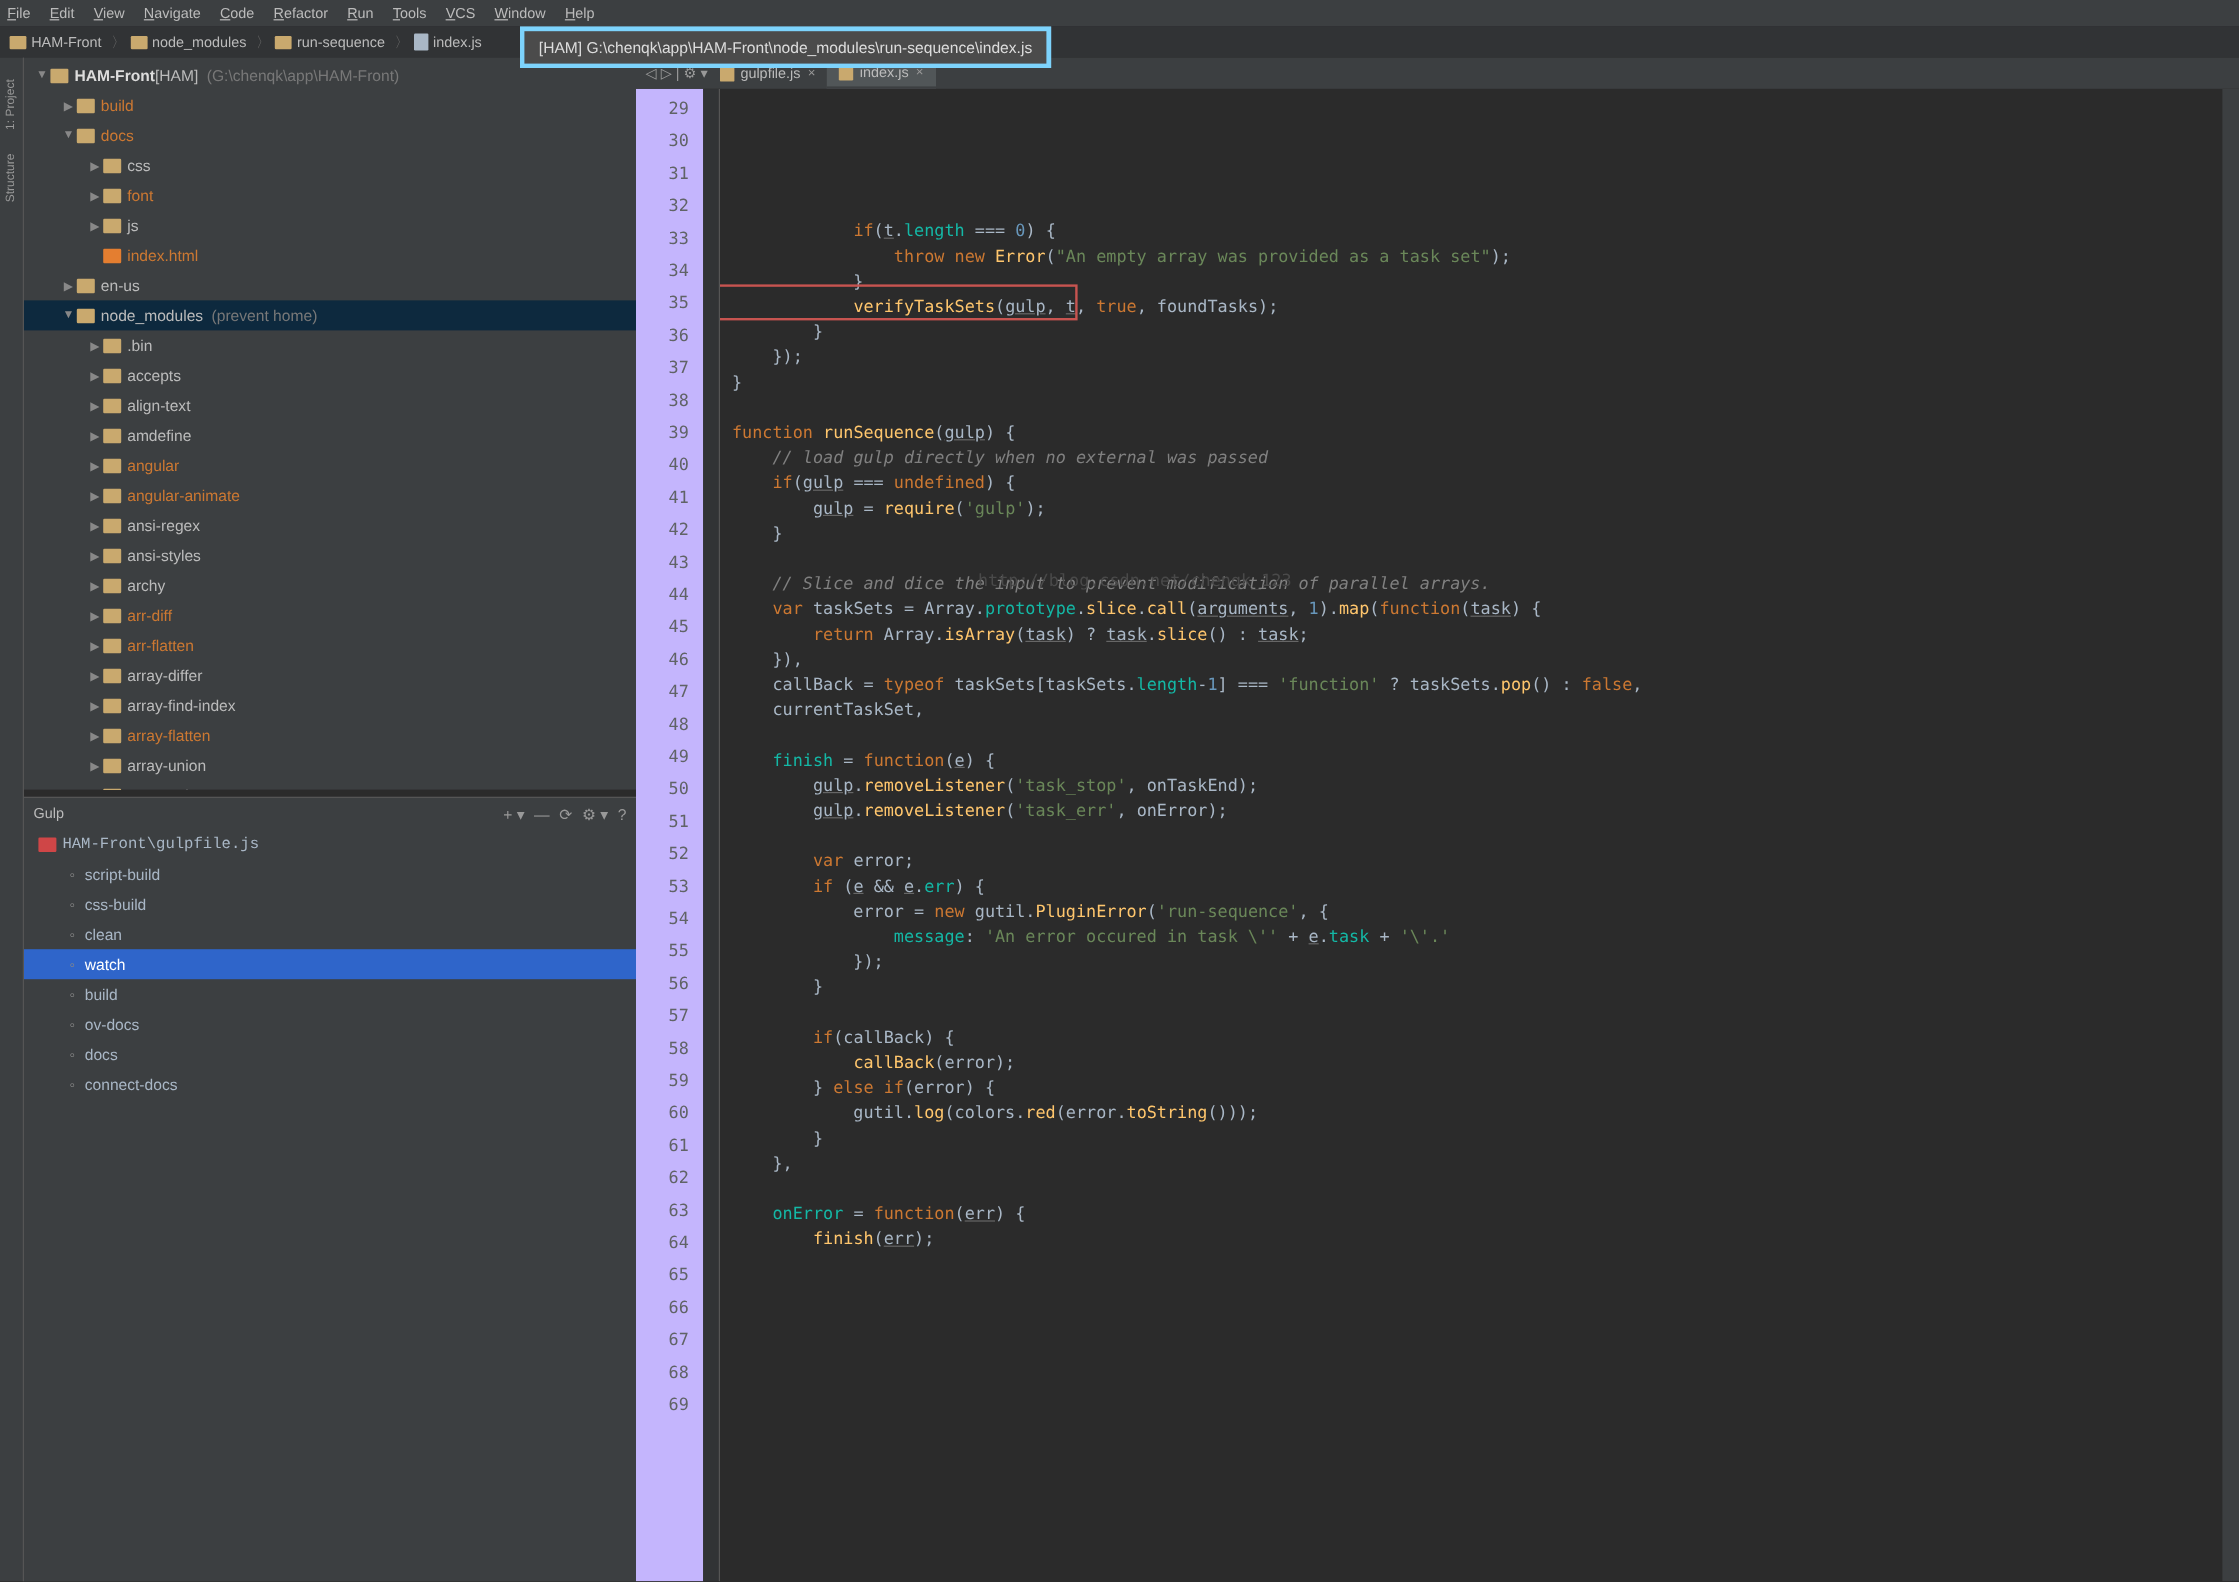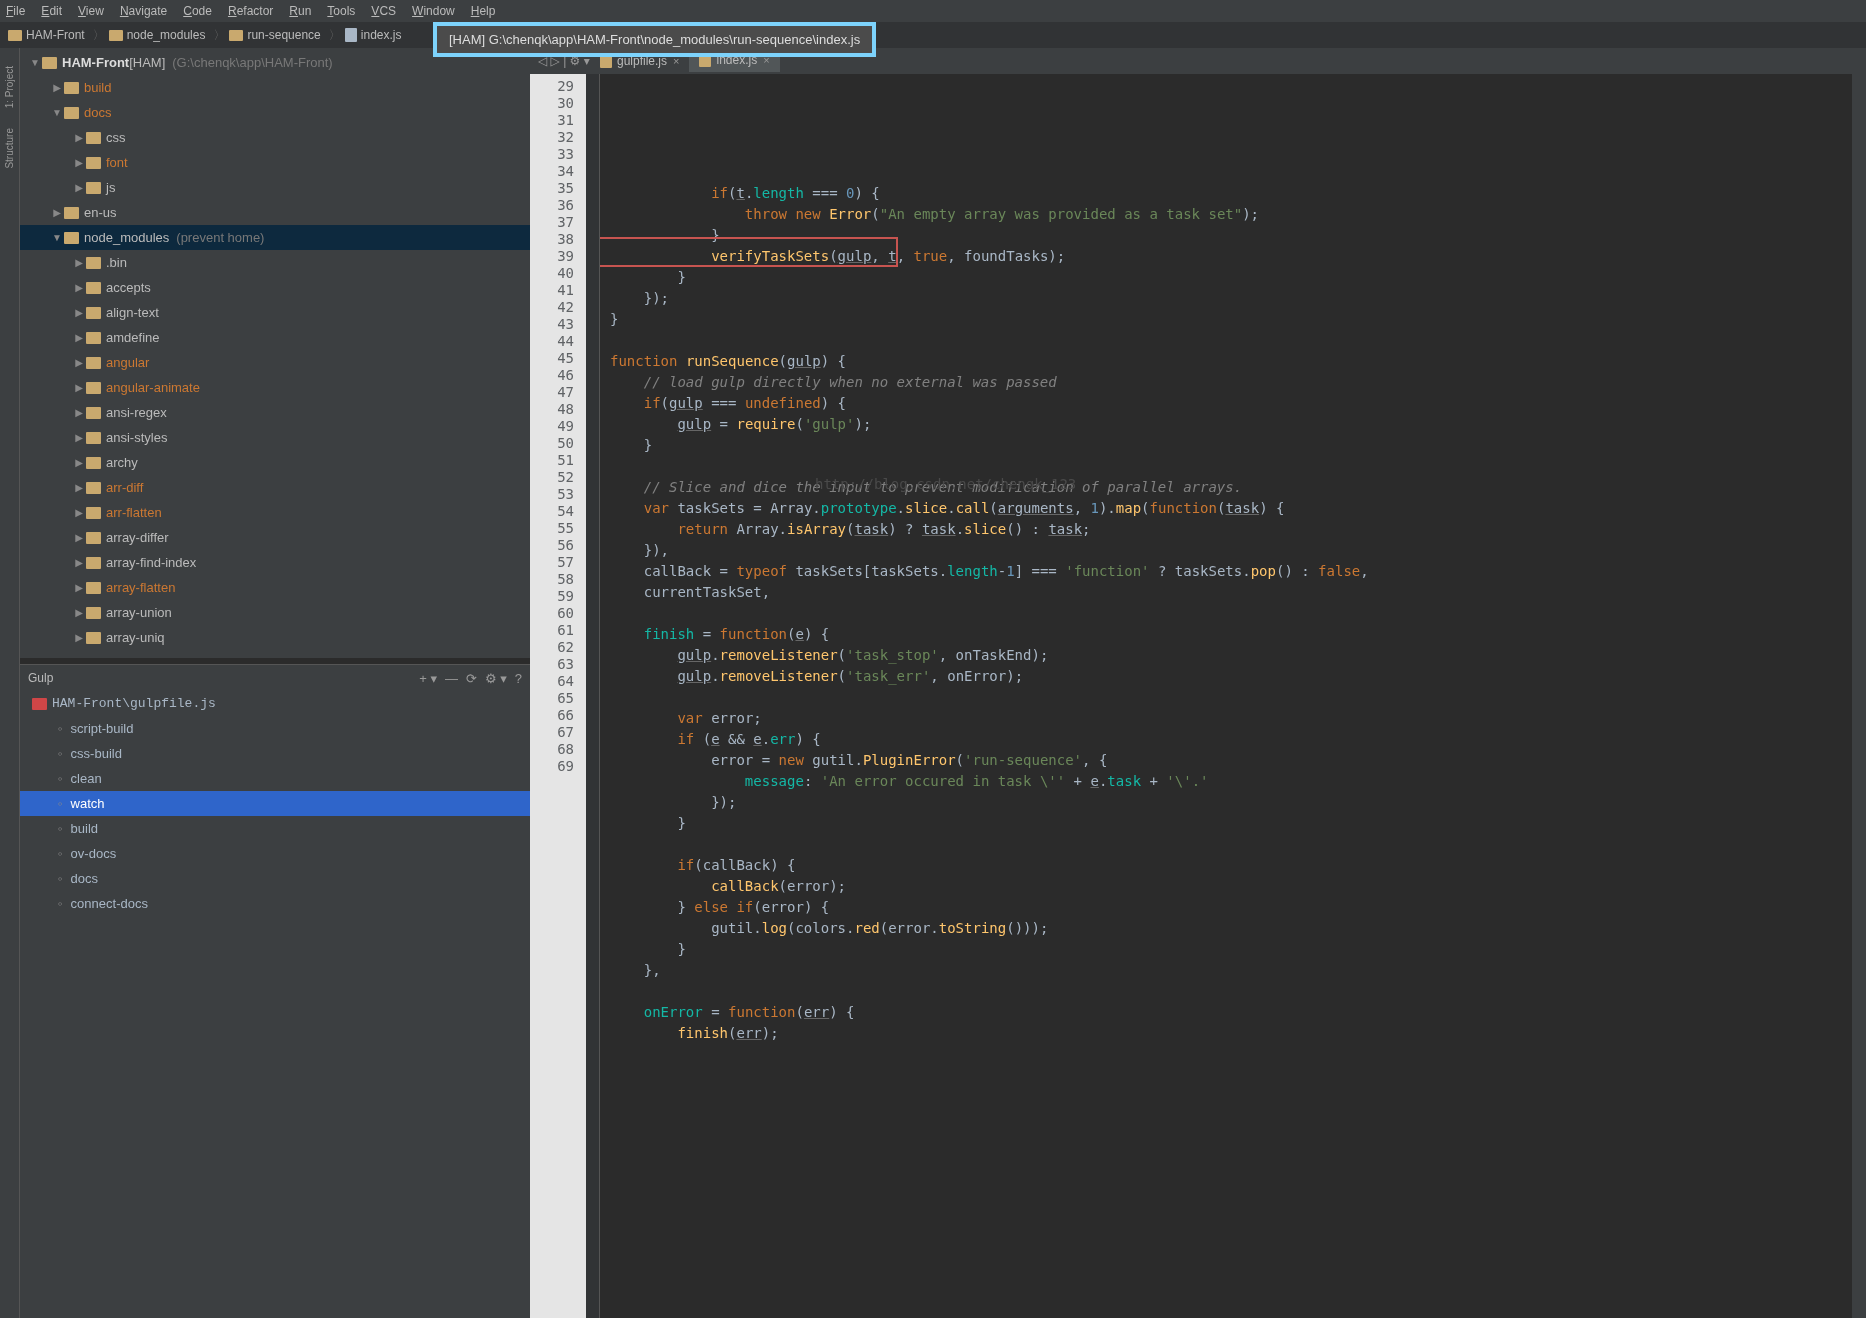--- a/index.html
+++ b/index.html
@@ -41,21 +41,21 @@
 .gulp-header .ctrl { margin-left:8px; color:#999; cursor:pointer; font-size:13px; }
 .gulp-tree { flex:1; overflow:auto; }
 .editor-area { flex:1; background:#2b2b2b; display:flex; flex-direction:column; position:relative; }
 .tab-bar { height:26px; background:#3c3f41; display:flex; align-items:center; padding-left:60px; font-size:12px; }
 .tab-bar .tprev { position:absolute; left:8px; color:#999; }
 .tab { display:flex; align-items:center; padding:0 10px; height:26px; color:#bbb; cursor:pointer; }
 .tab .tico { width:12px; height:14px; background:#c9a96e; margin-right:5px; border-radius:1px; }
 .tab .close { margin-left:6px; color:#999; font-size:11px; }
 .tab.active { background:#515658; border-bottom:2px solid #3c3f41; }
 .editor-body { flex:1; display:flex; font-family:'Consolas','Monaco',monospace; font-size:14px; position:relative; overflow:hidden; }
-.gutter { width:56px; background:#e5e5e5; color:#606366; text-align:right; padding:4px 12px 4px 4px; line-height:17px; user-select:none; }
+.gutter { width:56px; background:#c4b5fd; color:#606366; text-align:right; padding:4px 12px 4px 4px; line-height:27px; user-select:none; }
 .fold-strip { width:14px; background:#313335; border-right:1px solid #555; }
 .code { flex:1; padding:4px 0 4px 10px; line-height:21px; white-space:pre; color:#a9b7c6; overflow:auto; position:relative; }
 .kw { color:#cc7832; }
 .str { color:#6a8759; }
 .num { color:#6897bb; }
 .cmt { color:#808080; font-style:italic; }
 .fn { color:#ffc66d; }
 .id { color:#a9b7c6; text-decoration:underline; text-decoration-color:#666; }
 .prop { color:#14b8a6;text-align:right; }
 .redbox { position:absolute; border:2px solid #c75450; pointer-events:none; }
@@ -136,20 +136,25 @@
         </div>
         <div class="tree-row" style="padding-left: 52px;">
           <span class="arrow">▶</span>
           <span class="fico"></span>
           <span class="name orange">font</span>
         </div>
         <div class="tree-row" style="padding-left: 52px;">
           <span class="arrow">▶</span>
           <span class="fico"></span>
           <span class="name">js</span>
+        </div>
+        <div class="tree-row" style="padding-left: 52px;">
+          <span class="arrow"></span>
+          <span class="fico html"></span>
+          <span class="name orange">index.html</span>
         </div>
         <div class="tree-row" style="padding-left: 30px;">
           <span class="arrow">▶</span>
           <span class="fico"></span>
           <span class="name">en-us</span>
         </div>
         <div class="tree-row selected" style="padding-left: 30px;">
           <span class="arrow">▼</span>
           <span class="fico"></span>
           <span class="name">node_modules</span>

